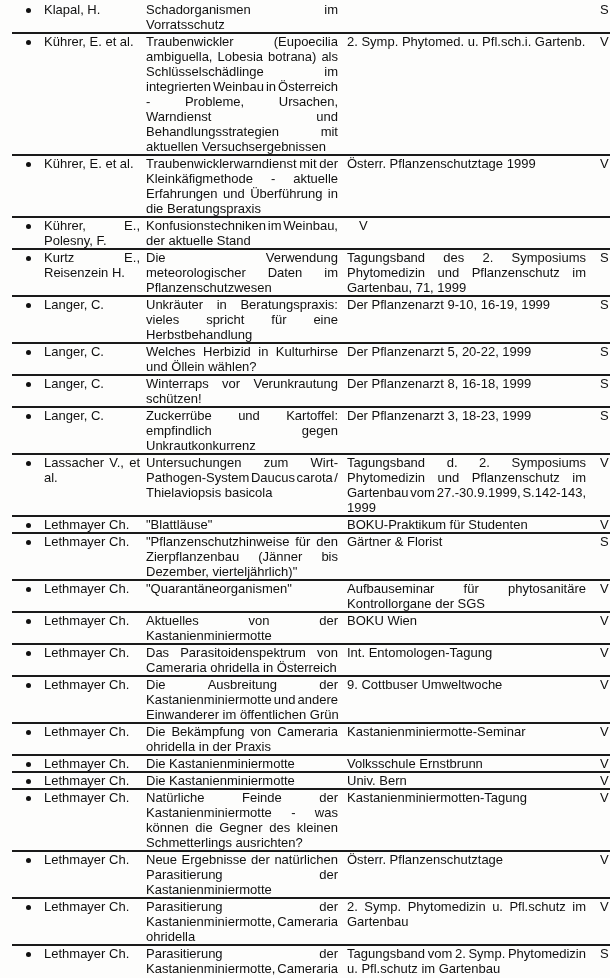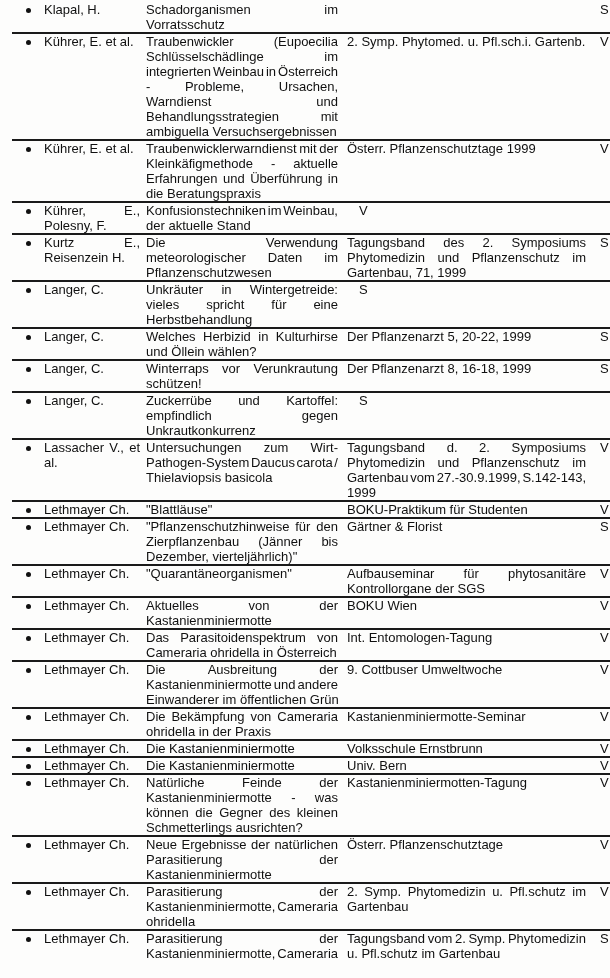--- a/index.html
+++ b/index.html
@@ -89,20 +89,26 @@
         </div>
         <div class="col c-author">
           <div class="ln">Kührer, E. et al.</div>
         </div>
         <div class="col c-title">
           <div class="ln j">
             <span>Traubenwickler</span>
             <span>(Eupoecilia</span>
           </div>
           <div class="ln j">
+            <span>ambiguella,</span>
+            <span>Lobesia</span>
+            <span>botrana)</span>
+            <span>als</span>
+          </div>
+          <div class="ln j">
             <span>Schlüsselschädlinge</span>
             <span>im</span>
           </div>
           <div class="ln j">
             <span>integrierten</span>
             <span>Weinbau</span>
             <span>in</span>
             <span>Österreich</span>
           </div>
           <div class="ln j">
@@ -111,21 +117,21 @@
             <span>Ursachen,</span>
           </div>
           <div class="ln j">
             <span>Warndienst</span>
             <span>und</span>
           </div>
           <div class="ln j">
             <span>Behandlungsstrategien</span>
             <span>mit</span>
           </div>
-          <div class="ln">ambiguella Versuchsergebnissen</div>
+          <div class="ln">aktuellen Versuchsergebnissen</div>
         </div>
         <div class="col c-pub">
           <div class="ln">2. Symp. Phytomed. u. Pfl.sch.i. Gartenb.</div>
         </div>
         <div class="col c-cat">
           <div class="ln">V</div>
         </div>
       </div>
       <div class="row">
         <div class="col c-bullet">
@@ -229,30 +235,33 @@
         <div class="col c-bullet">
           <span class="dot"></span>
         </div>
         <div class="col c-author">
           <div class="ln">Langer, C.</div>
         </div>
         <div class="col c-title">
           <div class="ln j">
             <span>Unkräuter</span>
             <span>in</span>
-            <span>Wintergetreide:</span>
+            <span>Beratungspraxis:</span>
           </div>
           <div class="ln j">
             <span>vieles</span>
             <span>spricht</span>
             <span>für</span>
             <span>eine</span>
           </div>
           <div class="ln">Herbstbehandlung</div>
         </div>
+        <div class="col c-pub">
+          <div class="ln">Der Pflanzenarzt 9-10, 16-19, 1999</div>
+        </div>
         <div class="col c-cat">
           <div class="ln">S</div>
         </div>
       </div>
       <div class="row">
         <div class="col c-bullet">
           <span class="dot"></span>
         </div>
         <div class="col c-author">
           <div class="ln">Langer, C.</div>
@@ -306,20 +315,23 @@
           <div class="ln j">
             <span>Zuckerrübe</span>
             <span>und</span>
             <span>Kartoffel:</span>
           </div>
           <div class="ln j">
             <span>empfindlich</span>
             <span>gegen</span>
           </div>
           <div class="ln">Unkrautkonkurrenz</div>
+        </div>
+        <div class="col c-pub">
+          <div class="ln">Der Pflanzenarzt 3, 18-23, 1999</div>
         </div>
         <div class="col c-cat">
           <div class="ln">S</div>
         </div>
       </div>
       <div class="row">
         <div class="col c-bullet">
           <span class="dot"></span>
         </div>
         <div class="col c-author">

